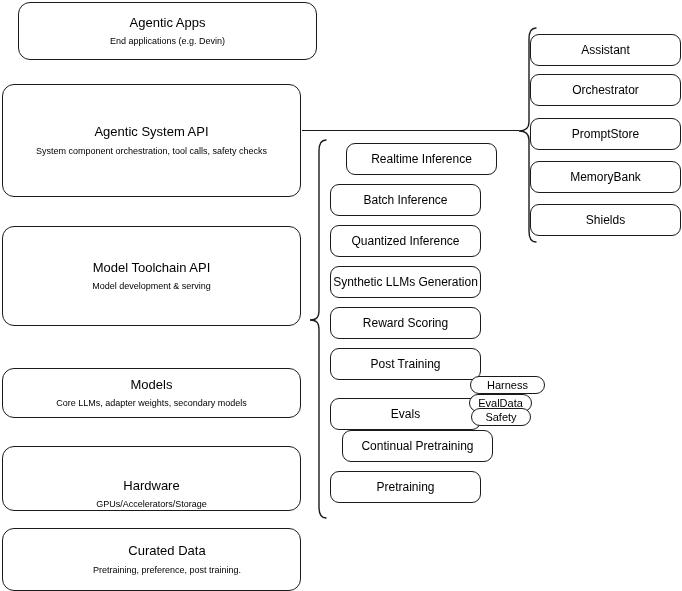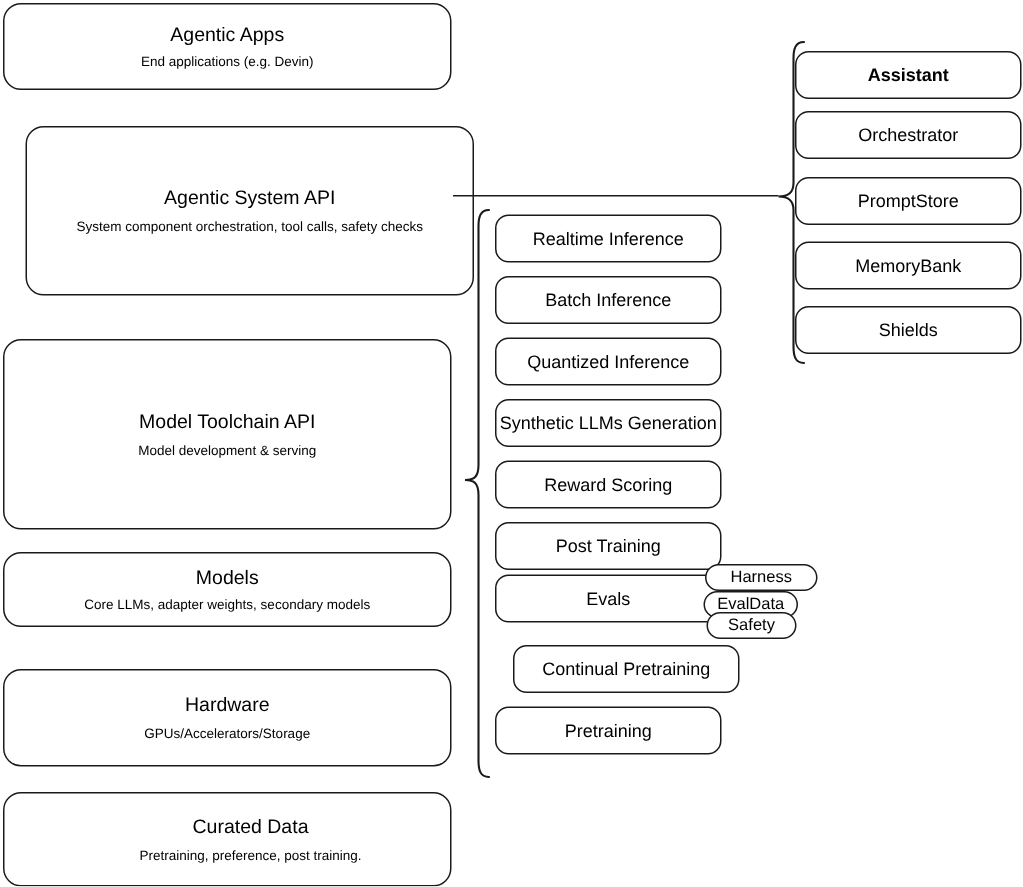--- a/index.html
+++ b/index.html
@@ -83,41 +83,41 @@
     position:absolute;
     pointer-events:none;
   }
   .brace svg{display:block;}
 </style>
 </head>
 <body>
 
 <div id="canvas">
 
-  <div class="node layer" style="top:2px;height:58px;">
+  <div class="node layer" style="top:2px;height:58px;margin-left:16px;">
     <div class="title">Agentic Apps</div>
     <div class="sub">End applications (e.g. Devin)</div>
   </div>
 
-  <div class="node layer" style="top:84px;height:113px;margin-left:15px;">
+  <div class="node layer" style="top:84px;height:113px;">
     <div class="title">Agentic System API</div>
     <div class="sub">System component orchestration, tool calls, safety checks</div>
   </div>
 
-  <div class="node layer" style="top:226px;height:127px;">
+  <div class="node layer" style="top:226px;height:100px;">
     <div class="title">Model Toolchain API</div>
     <div class="sub">Model development &amp; serving</div>
   </div>
 
   <div class="node layer" style="top:368px;height:50px;">
     <div class="title">Models</div>
     <div class="sub">Core LLMs, adapter weights, secondary models</div>
   </div>
 
-  <div class="node layer" style="top:446px;height:65px;">
+  <div class="node layer" style="top:446px;height:65px;justify-content:flex-end;">
     <div class="title">Hardware</div>
     <div class="sub">GPUs/Accelerators/Storage</div>
   </div>
 
   <div class="node layer" style="top:528px;height:63px;padding-left:31px;">
     <div class="title">Curated Data</div>
     <div class="sub">Pretraining, preference, post training.</div>
   </div>
 
   <div class="connector" style="left:302px;top:130px;width:217px;"></div>
@@ -127,59 +127,59 @@
       <path d="M22 2 C16 2 15 7 15 13 L15 172 C15 180 12 182 6 182 C12 182 15 184 15 192 L15 369 C15 375 16 380 22 380" stroke="#1a1a1a" stroke-width="1.4" fill="none" stroke-linecap="round"></path>
     </svg>
   </div>
 
   <div class="brace" style="left:514px;top:26px;width:24px;height:218px;">
     <svg width="24" height="218" viewBox="0 0 24 218" fill="none">
       <path d="M22 2 C16 2 15 7 15 13 L15 96 C15 103 11 105 5 105 C11 105 15 107 15 114 L15 205 C15 211 16 216 22 216" stroke="#1a1a1a" stroke-width="1.4" fill="none" stroke-linecap="round"></path>
     </svg>
   </div>
 
-  <div class="node pill mid" style="top:143px;">
+  <div class="node pill mid" style="top:143px;margin-left:16px;">
     <span>Realtime Inference</span>
   </div>
   <div class="node pill mid" style="top:184px;">
     <span>Batch Inference</span>
   </div>
   <div class="node pill mid" style="top:225px;">
     <span>Quantized Inference</span>
   </div>
   <div class="node pill mid" style="top:266px;">
     <span>Synthetic LLMs Generation</span>
   </div>
   <div class="node pill mid" style="top:307px;">
     <span>Reward Scoring</span>
   </div>
   <div class="node pill mid" style="top:348px;">
     <span>Post Training</span>
   </div>
-  <div class="node pill mid" style="top:383px;">
+  <div class="node pill mid" style="top:398px;">
     <span>Evals</span>
   </div>
   <div class="node pill mid" style="top:430px;margin-left:12px;">
     <span>Continual Pretraining</span>
   </div>
   <div class="node pill mid" style="top:471px;">
     <span>Pretraining</span>
   </div>
 
   <div class="badge" style="left:470px;top:376px;width:75px;">
     <span>Harness</span>
   </div>
   <div class="badge" style="left:469px;top:394px;width:63px;">
     <span>EvalData</span>
   </div>
   <div class="badge" style="left:471px;top:408px;width:60px;">
     <span>Safety</span>
   </div>
 
-  <div class="node pill right" style="top:34px;font-weight:bold;">
+  <div class="node pill right" style="top:34px;">
     <span>Assistant</span>
   </div>
   <div class="node pill right" style="top:74px;">
     <span>Orchestrator</span>
   </div>
   <div class="node pill right" style="top:118px;">
     <span>PromptStore</span>
   </div>
   <div class="node pill right" style="top:161px;">
     <span>MemoryBank</span>

